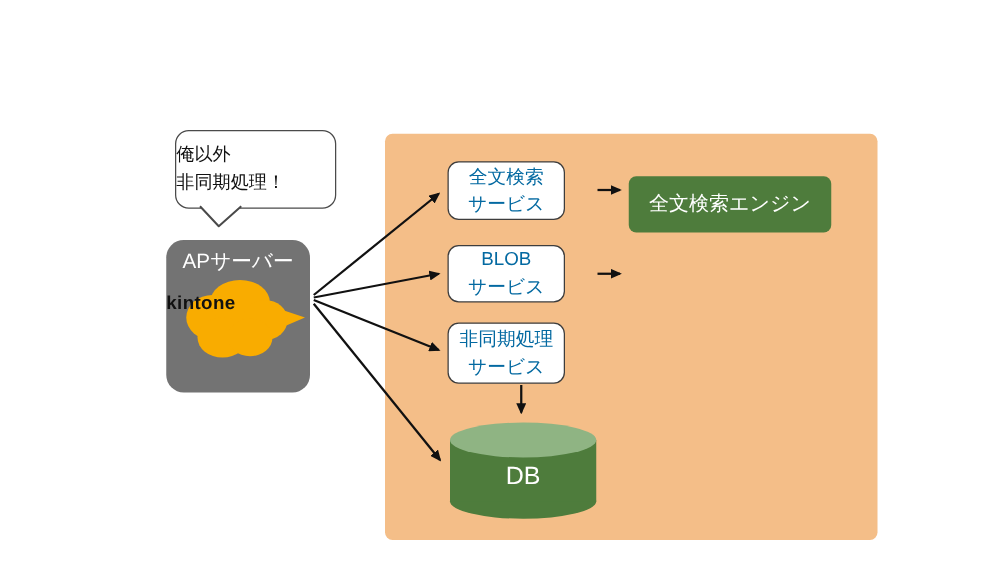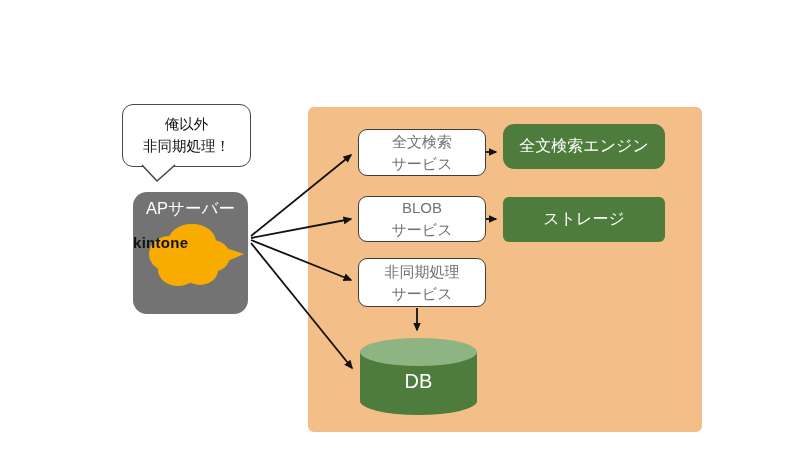--- a/index.html
+++ b/index.html
@@ -13,27 +13,27 @@
 
   
   .slide-title {
     position: absolute; left: 61px; top: 34px;
     font-size: 37px; color: #000000; font-weight: 400;
     letter-spacing: 0.5px; white-space: nowrap;
   }
 
   
   .bubble {
-    position: absolute; left: 122px; top: 104px;
+    position: absolute; left: 140px; top: 104px;
     width: 127px; height: 61px;
     background: #ffffff;
     border: 1.6px solid #4a4a4a;
     border-radius: 11px;
     display: flex; flex-direction: column;
-    align-items: center; justify-content: center;
+    justify-content: center;
     font-size: 14.5px; line-height: 1.5; color: #111111;
     z-index: 5;
   }
   .bubble-tail {
     position: absolute; left: 18px; bottom: -17px;
     width: 36px; height: 19px;
   }
 
   
   .ap-box {
@@ -58,43 +58,43 @@
   .aws-area {
     position: absolute; left: 308px; top: 107px;
     width: 394px; height: 325px;
     background: #F4BE88;
     border-radius: 6px;
     z-index: 1;
   }
 
   
   .svc {
-    position: absolute; left: 358px; width: 128px;
+    position: absolute; left: 358px; width: 94px;
     background: #ffffff;
     border: 1.4px solid #3d3d3d;
     border-radius: 9px;
     display: flex; flex-direction: column;
     align-items: center; justify-content: center;
-    font-size: 15px; line-height: 1.45; color: #737373;
+    font-size: 15px; line-height: 1.45; color: #0369a1;
     z-index: 3; box-sizing: border-box;
   }
   .svc-1 { top: 129px; height: 47px; }
   .svc-2 { top: 196px; height: 46px; }
   .svc-3 { top: 258px; height: 49px; }
 
   
   .backend {
     position: absolute; left: 503px; width: 162px; height: 45px;
     background: #4E7C3C;
     border-radius: 6px;
     display: flex; align-items: center; justify-content: center;
     color: #ffffff; font-size: 16px;
     z-index: 3;
   }
-  .backend-1 { top: 124px; border-radius: 11px; }
+  .backend-1 { top: 141px; }
   .backend-2 { top: 197px; }
 
   
   .cylinder { position: absolute; left: 360px; top: 338px; width: 117px; height: 78px; z-index: 3; }
   .cyl-bottom {
     position: absolute; top: 49px; left: 0; width: 117px; height: 28px;
     background: #4E7C3C; border-radius: 50%;
   }
   .cyl-body {
     position: absolute; top: 14px; left: 0; width: 117px; height: 49px;
@@ -153,23 +153,20 @@
     <span>サービス</span>
   </div>
   <div class="svc svc-3">
     <span>非同期処理</span>
     <span>サービス</span>
   </div>
 
   <div class="backend backend-1">
     <span>全文検索エンジン</span>
   </div>
-  <div class="backend backend-2">
-    <span>ストレージ</span>
-  </div>
 
   <div class="cylinder">
     <div class="cyl-bottom"></div>
     <div class="cyl-body"></div>
     <div class="cyl-top"></div>
     <div class="cyl-label">DB</div>
   </div>
 
   <svg class="arrows" width="800" height="450" viewBox="0 0 800 450">
     <defs>

